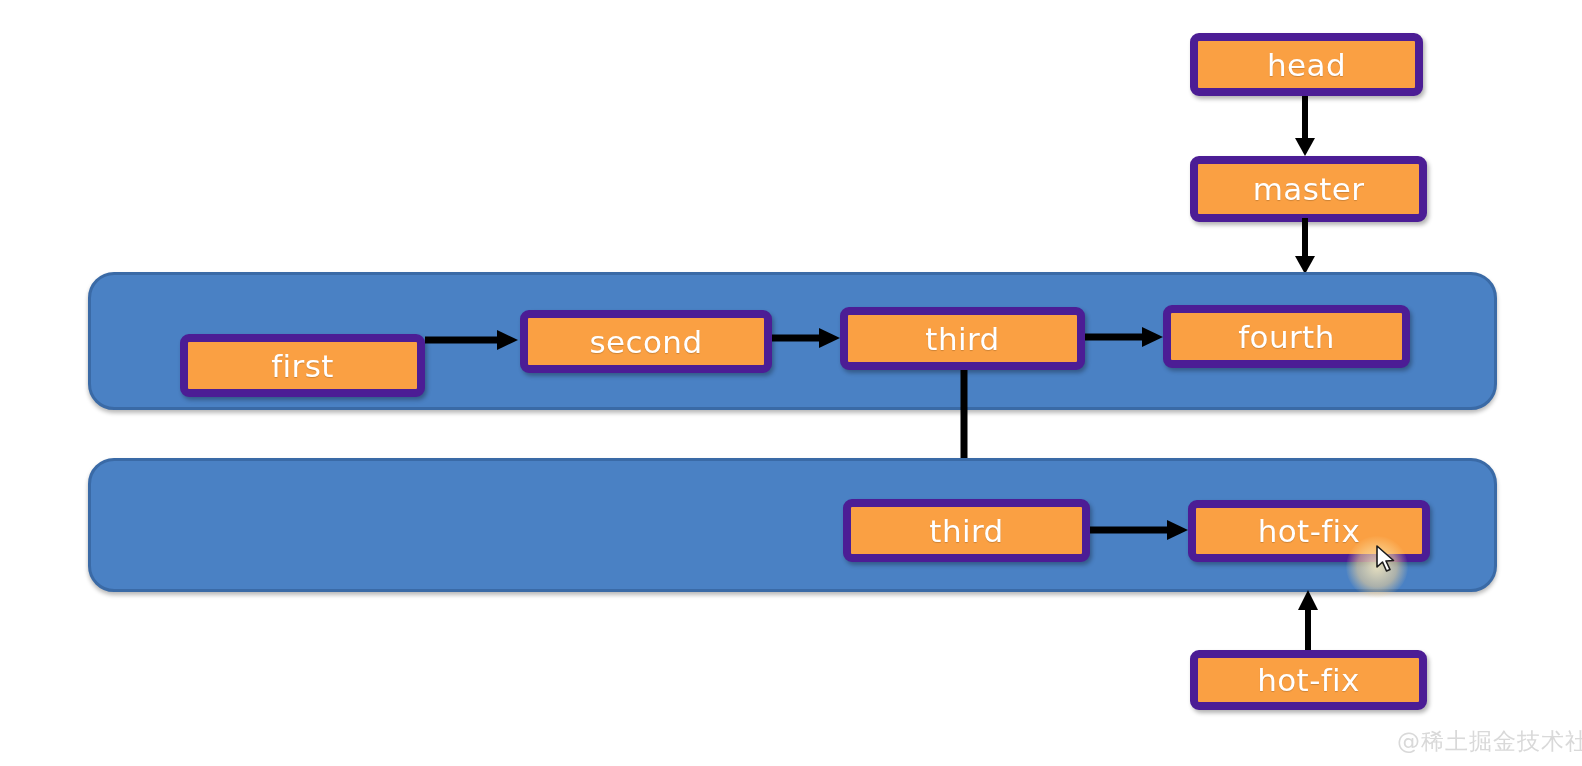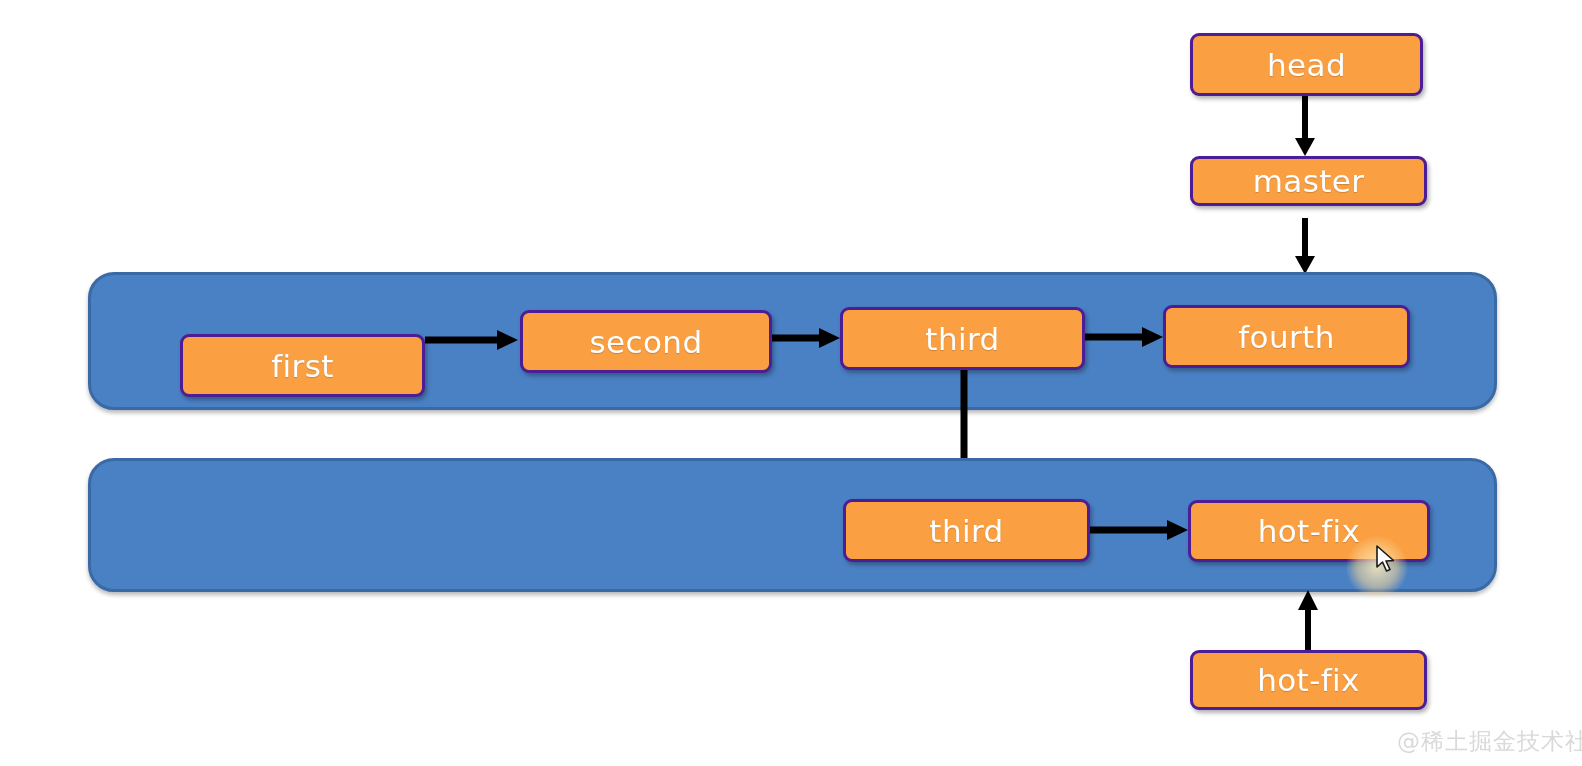--- a/index.html
+++ b/index.html
@@ -27,21 +27,21 @@
     border: 3px solid #3a6aa6;
     border-radius: 26px;
     box-shadow: 0 3px 4px rgba(0,0,0,0.28);
     box-sizing: border-box;
   }
 
   
   .node {
     position: absolute;
     background: #faa043;
-    border: 3px solid #4c1d95;
+    border: 8px solid #4c1d95;
     border-radius: 9px;
     box-sizing: border-box;
     display: flex;
     align-items: center;
     justify-content: center;
     box-shadow: 2px 3px 4px rgba(0,0,0,0.30);
     color: #ffffff;
     font-size: 31px;
     letter-spacing: 0.4px;
     text-shadow: 0 1px 1px rgba(0,0,0,0.18);
@@ -90,21 +90,21 @@
     <span>head</span>
   </div>
 
   <div class="arrow" style="left:1290px; top:96px; width:30px; height:62px;">
     <svg width="30" height="62" viewBox="0 0 30 62">
       <line x1="15" y1="0" x2="15" y2="46" stroke="#000" stroke-width="6"></line>
       <polygon points="15,60 5,42 25,42" fill="#000"></polygon>
     </svg>
   </div>
 
-  <div class="node" style="left:1190px; top:156px; width:237px; height:50px;">
+  <div class="node" style="left:1190px; top:156px; width:237px; height:66px;">
     <span>master</span>
   </div>
 
   <div class="arrow" style="left:1290px; top:218px; width:30px; height:58px;">
     <svg width="30" height="58" viewBox="0 0 30 58">
       <line x1="15" y1="0" x2="15" y2="42" stroke="#000" stroke-width="6"></line>
       <polygon points="15,56 5,38 25,38" fill="#000"></polygon>
     </svg>
   </div>
 

